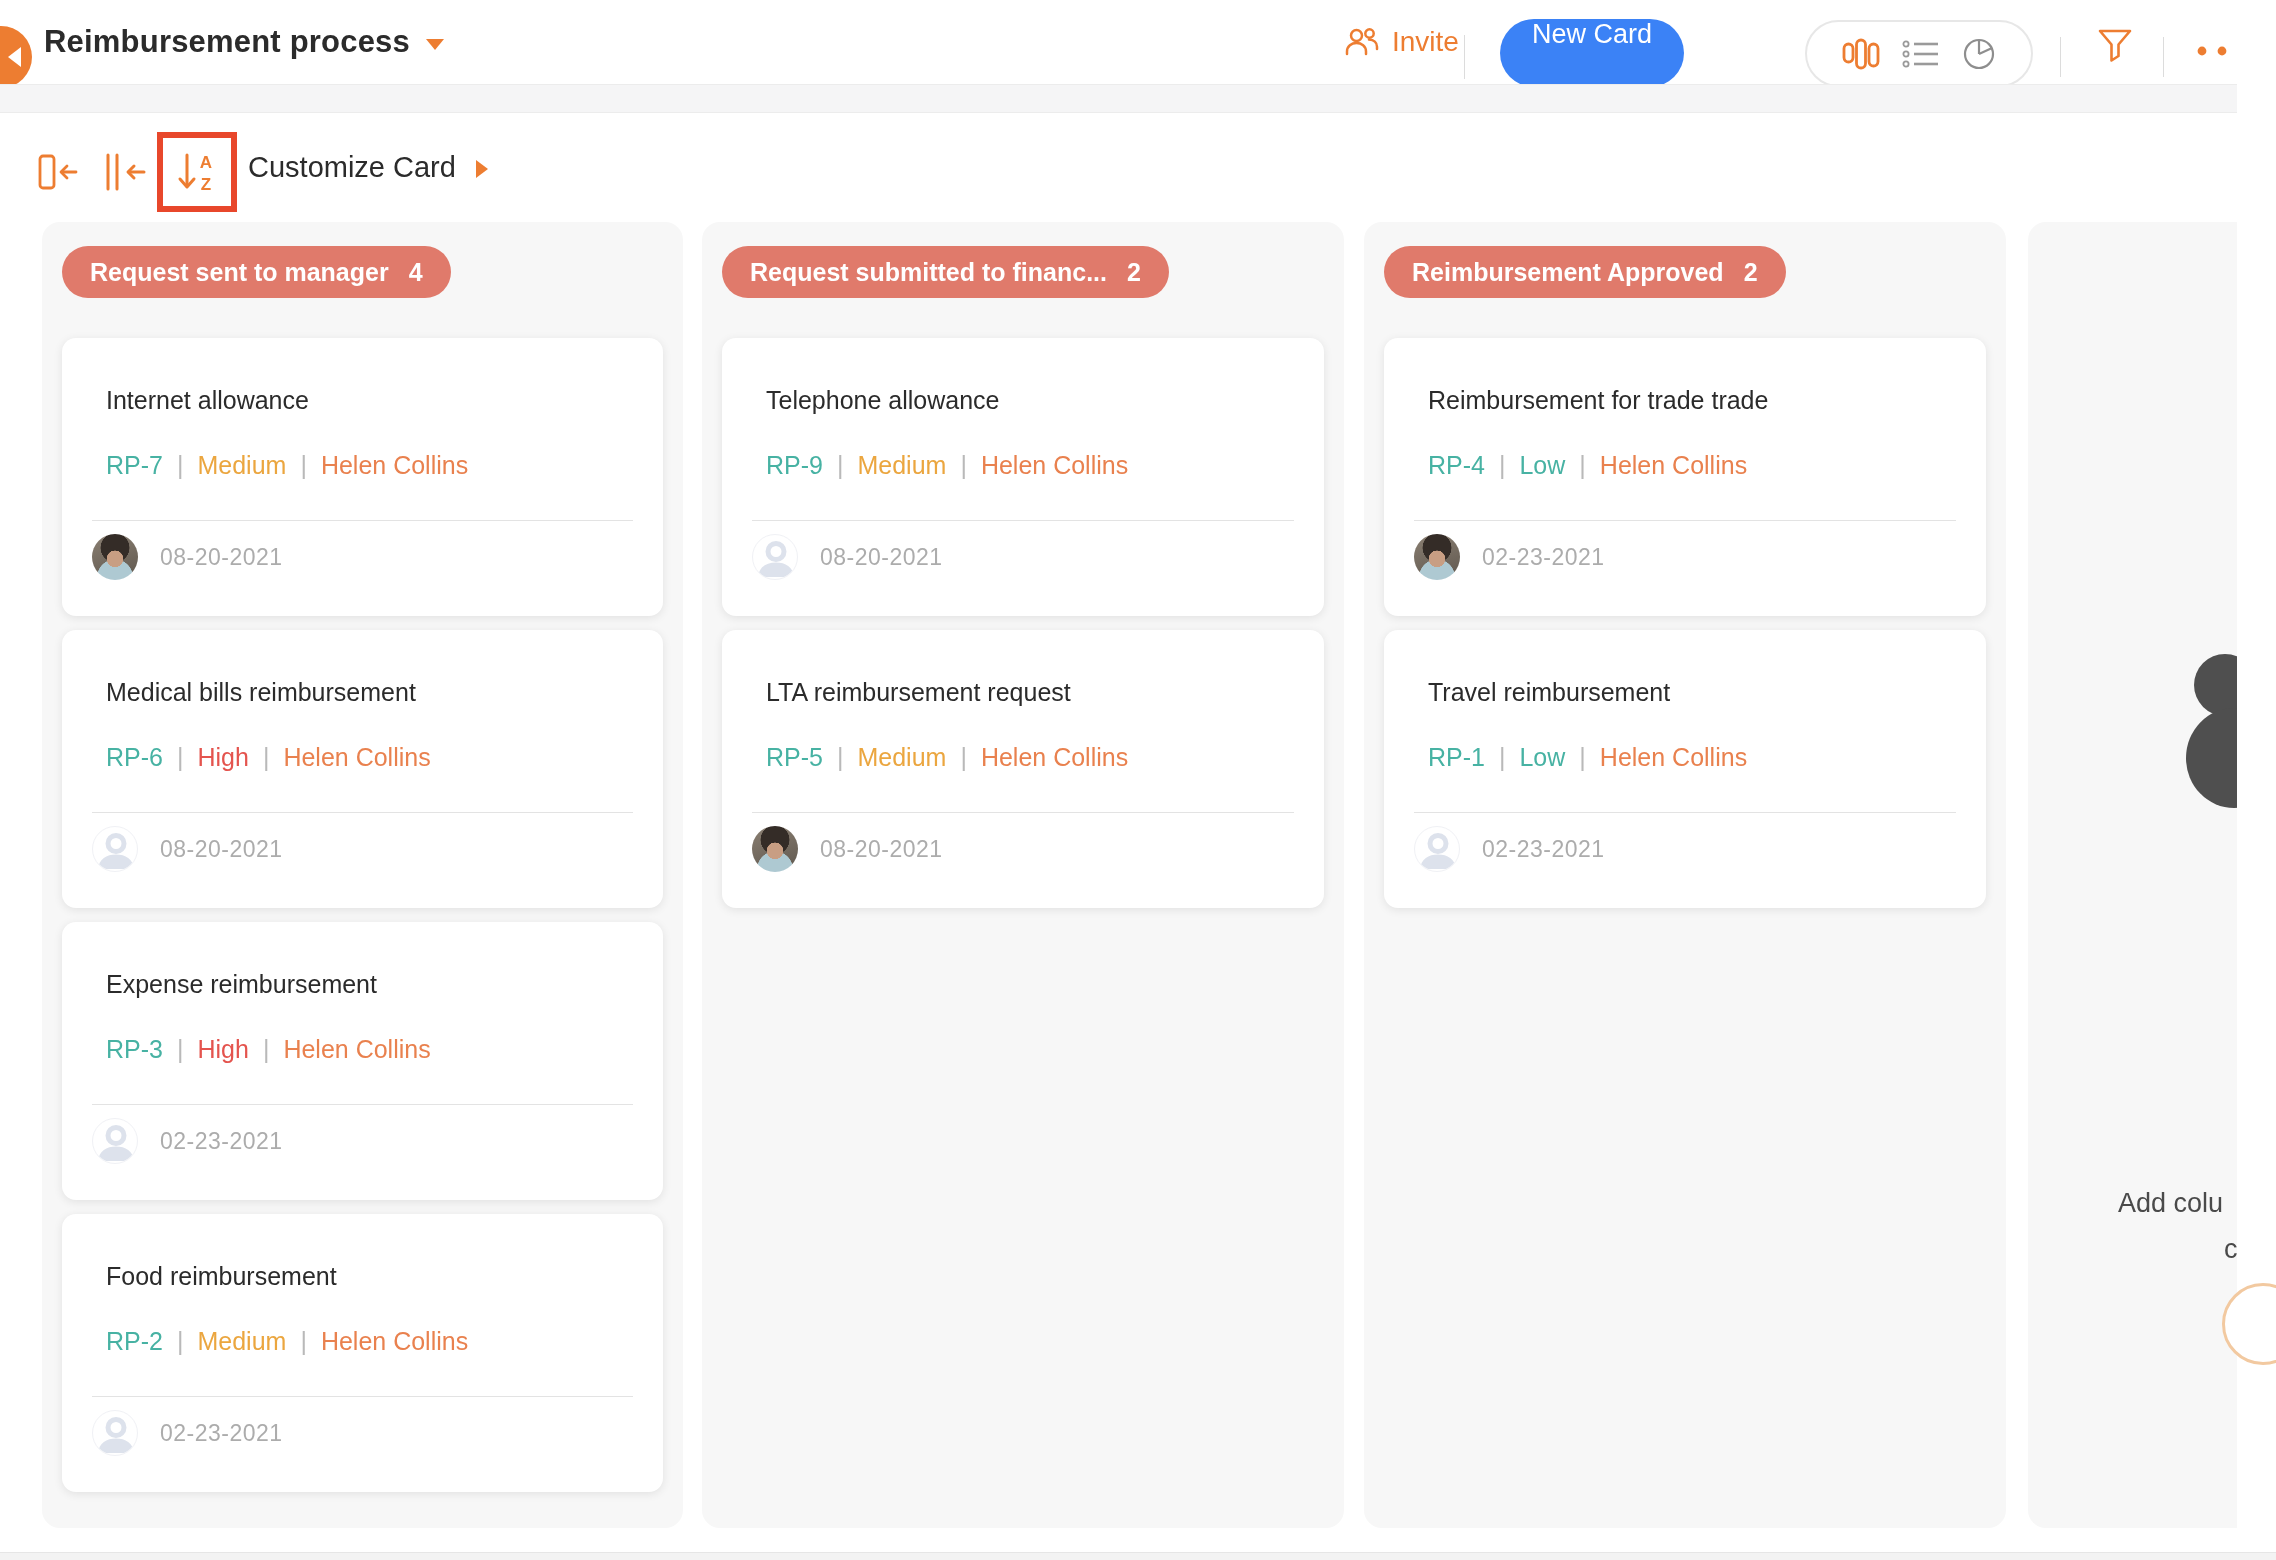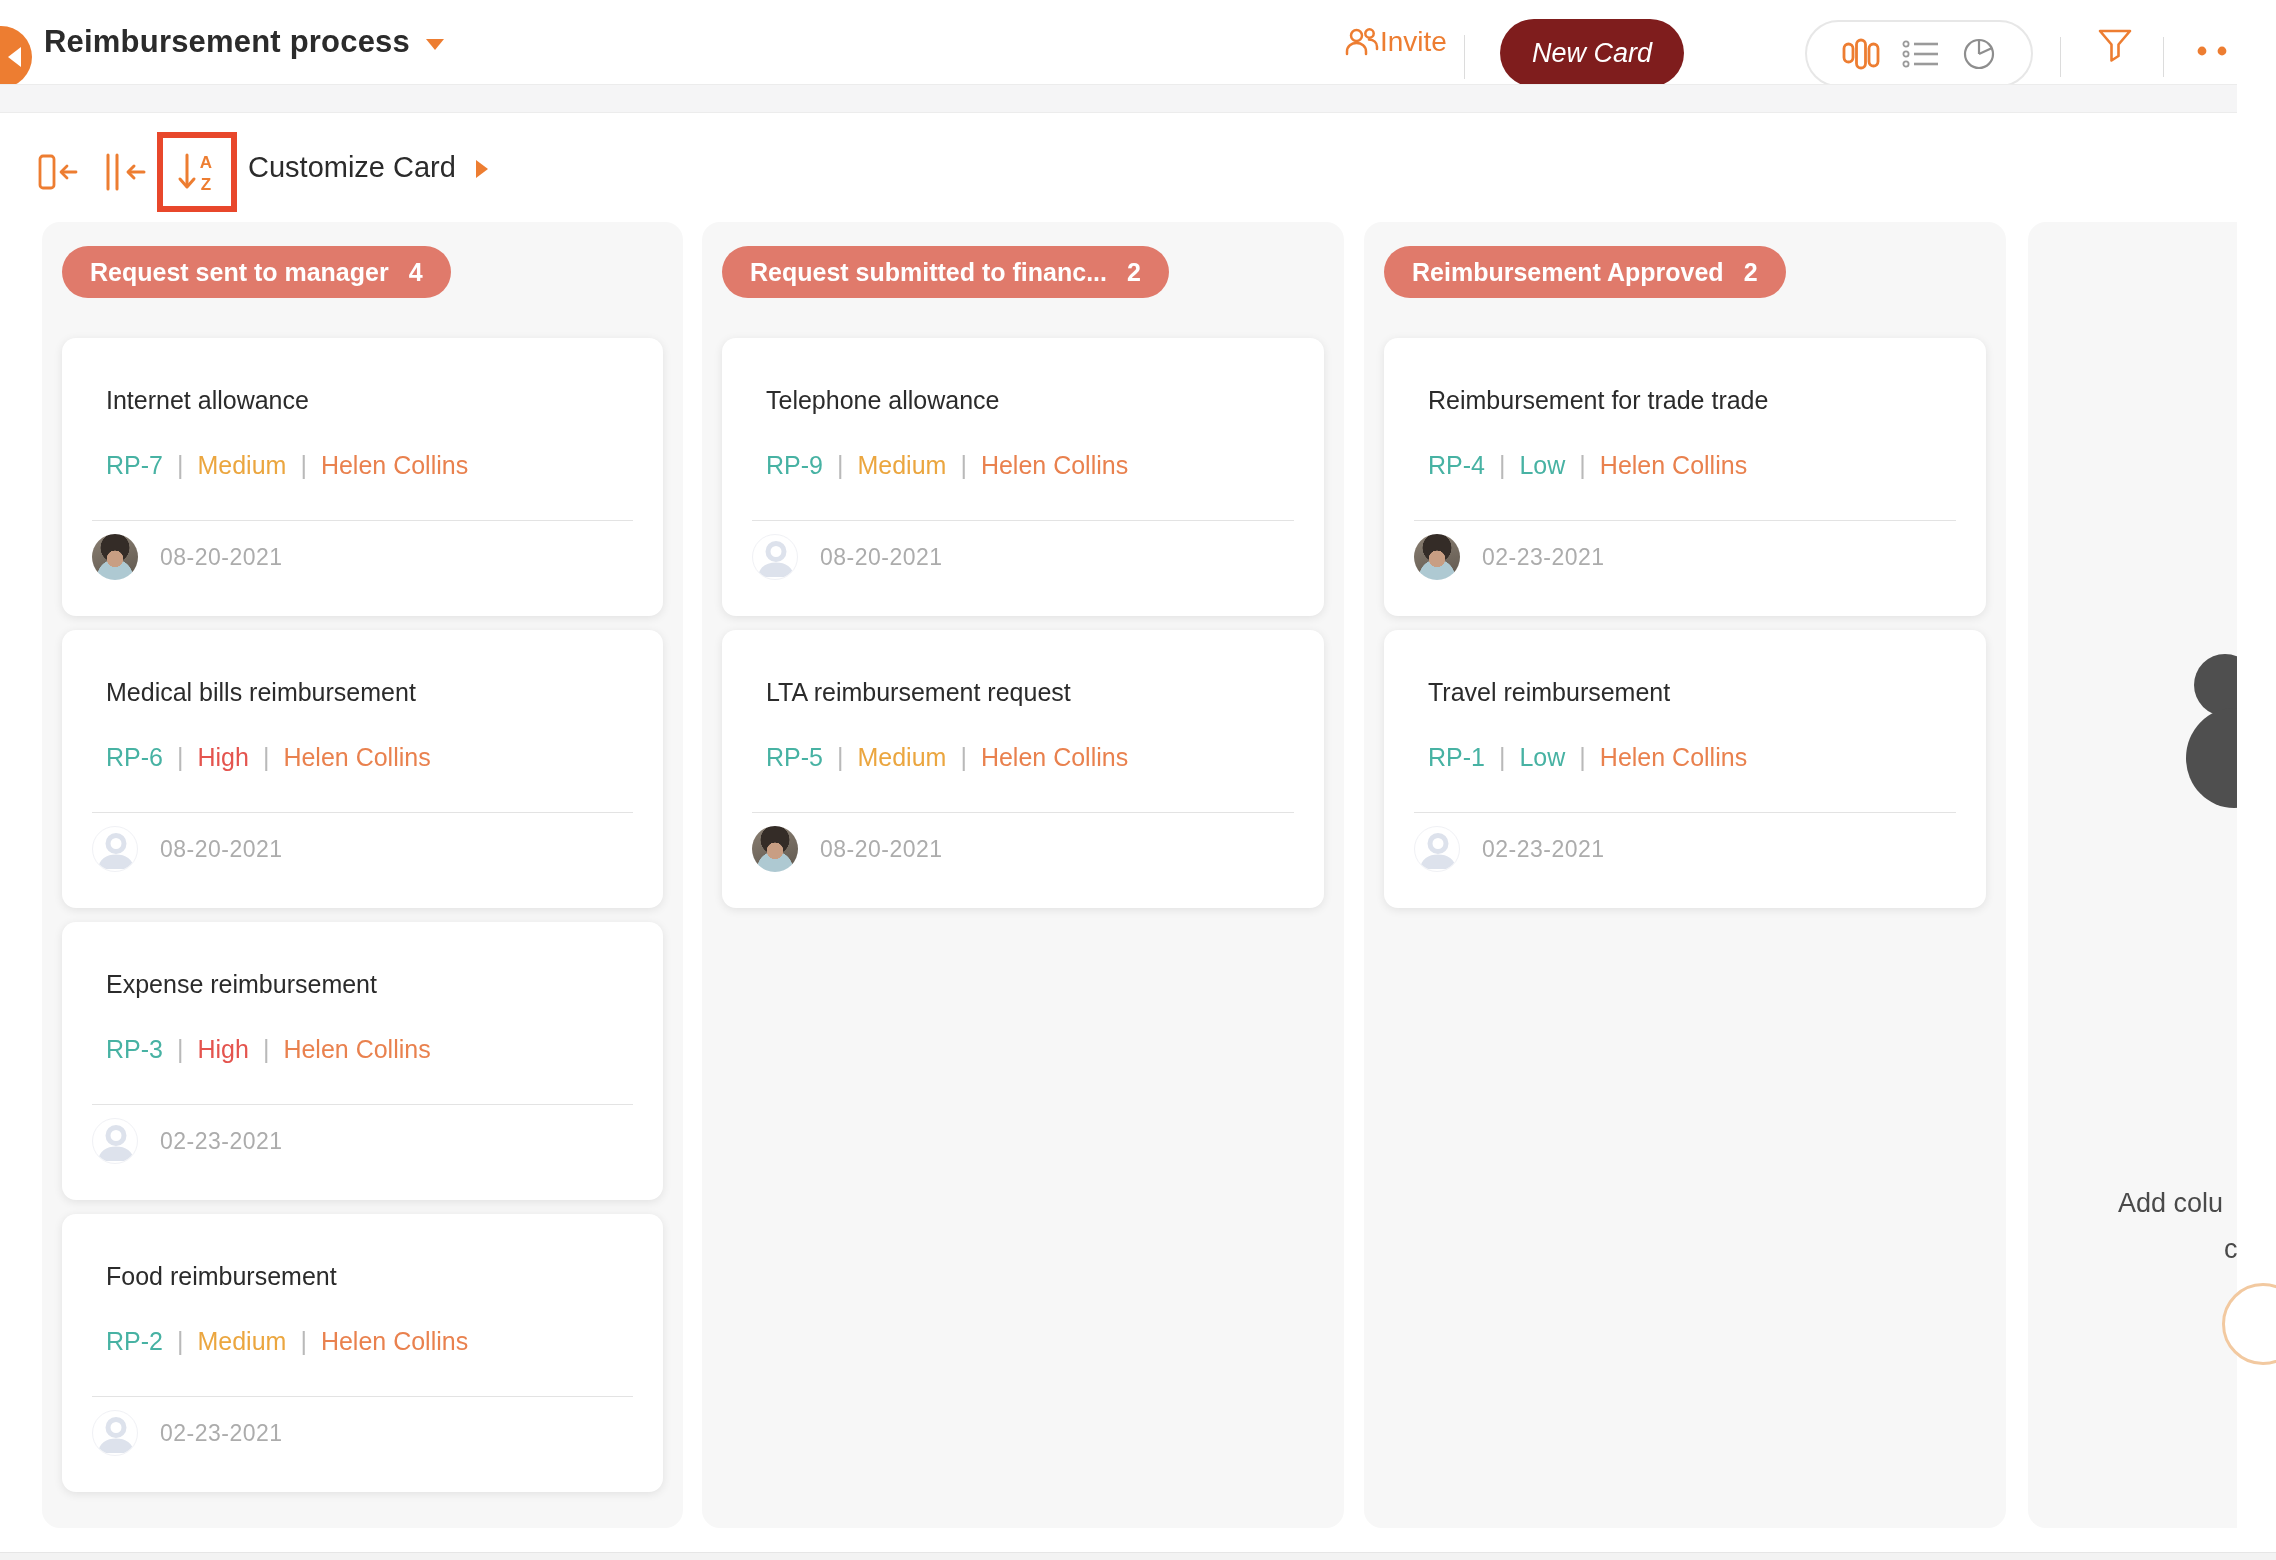--- a/index.html
+++ b/index.html
@@ -28,30 +28,29 @@
     cursor:pointer;
   }
   .board-title { font-size:31px; font-weight:700; color:#2b2b2b; letter-spacing:0.2px; }
   .caret-down {
     width:0; height:0; margin-top:4px;
     border-left:9px solid transparent; border-right:9px solid transparent;
     border-top:11px solid #ED7D31;
   }
   .header-right { position:absolute; right:0; top:0; height:84px; width:960px; }
   .invite-btn {
-    position:absolute; left:28px; top:0; height:84px; display:flex; align-items:center; 
+    position:absolute; left:28px; top:0; height:84px; display:flex; align-items:center; gap:12px;
     color:#ED7D31; font-size:28px; cursor:pointer;
   }
   .vdiv { position:absolute; top:35px; width:1px; height:44px; background:#dcdcdc; }
   .newcard-btn {
     position:absolute; left:184px; top:19px; width:184px; height:68px; border-radius:34px;
-    background:#7f1d1d; color:#fff; font-size:27px; font-weight:500;
-    display:flex; align-items:center; justify-content:center; border:none; cursor:pointer;
+    background:#3b82f6; color:#fff; font-size:27px; font-weight:500;
+    display:flex; align-items:flex-start; justify-content:center; border:none; cursor:pointer;
     font-family:"Liberation Sans", sans-serif;
-    font-style:italic;
   }
   .view-pill {
     position:absolute; left:489px; top:20px; width:228px; height:67px; border-radius:34px;
     background:#fff; border:2px solid #e7e7e7; display:flex; align-items:center;
     justify-content:space-around; padding:0 24px;
   }
   .icon-btn { display:flex; align-items:center; justify-content:center; cursor:pointer; }
 
   
   .subheader-band {

